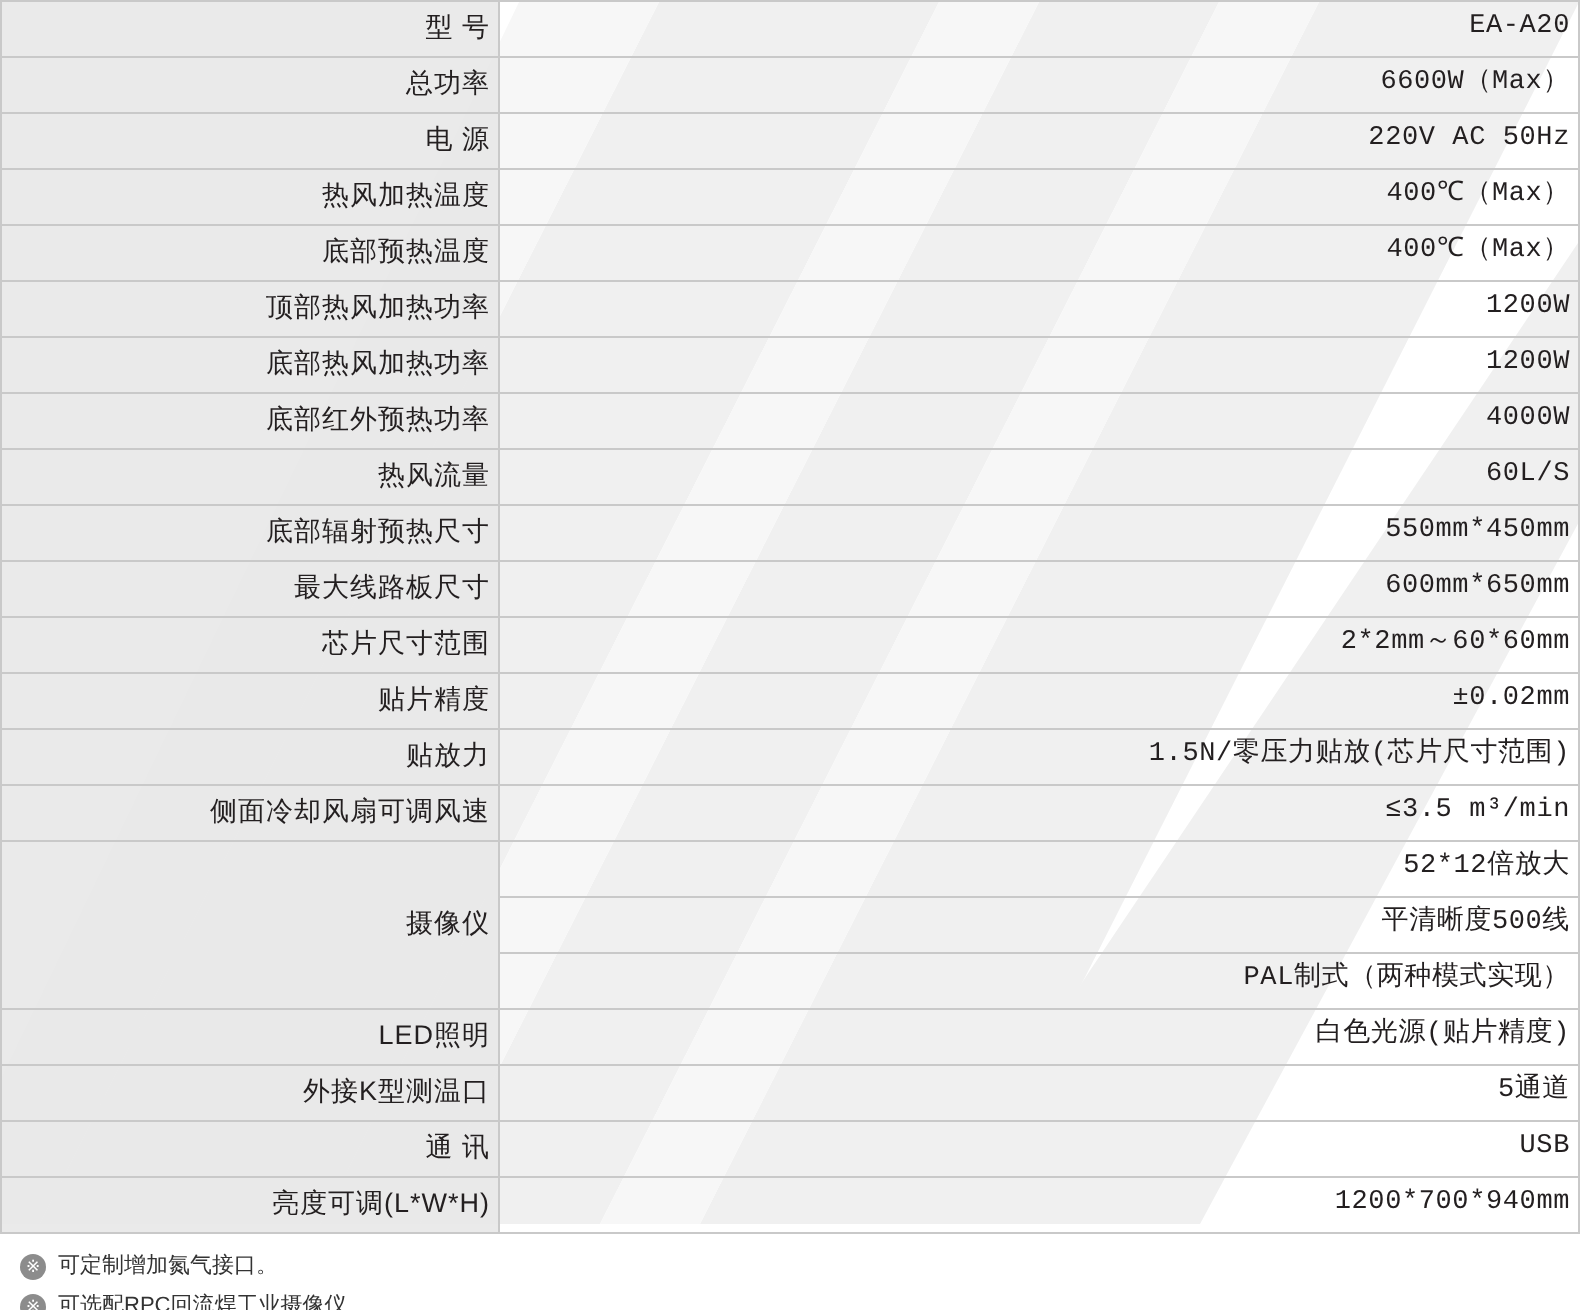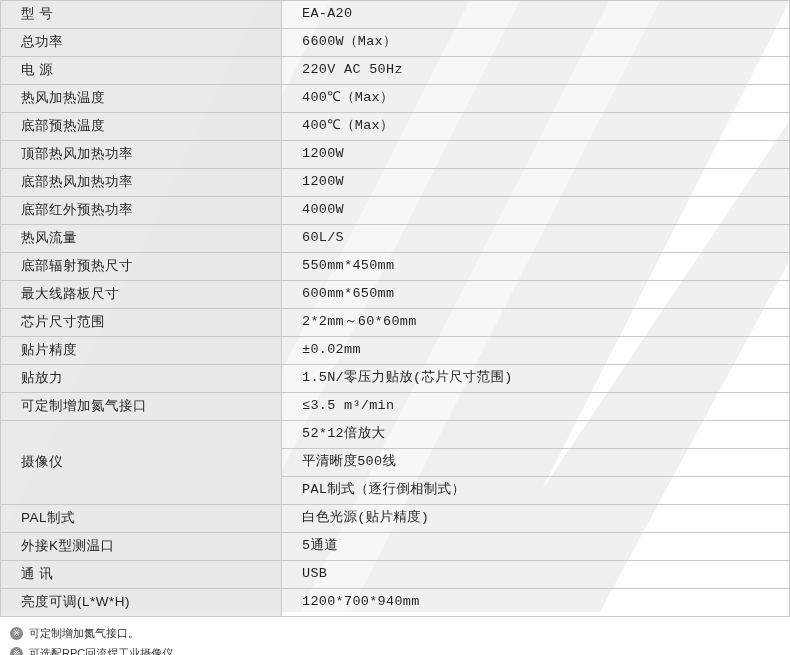--- a/index.html
+++ b/index.html
@@ -39,23 +39,23 @@
 
   table.spec {
     border-collapse: collapse;
     width: 790px;
     table-layout: fixed;
   }
   table.spec td {
     border: 1px solid #c9c9c9;
     height: 27px;
     font-size: 13.5px;
-    text-align: left;
+    text-align: right;
     vertical-align: middle;
-    padding: 0 20px;
+    padding: 0 4px;
     line-height: 1.25;
   }
   td.label {
     width: 240px;
     background: rgba(231,231,231,0.88);
     font-weight: normal;
     letter-spacing: 0.5px;
   }
   td.value {
     background: transparent;
@@ -174,37 +174,37 @@
       </tr>
       <tr>
         <td class="label">贴片精度</td>
         <td class="value">±0.02mm</td>
       </tr>
       <tr>
         <td class="label">贴放力</td>
         <td class="value">1.5N/零压力贴放(芯片尺寸范围)</td>
       </tr>
       <tr>
-        <td class="label">可定制增加氮气接口</td>
+        <td class="label">侧面冷却风扇可调风速</td>
         <td class="value">≤3.5 m³/min</td>
       </tr>
 
       <tr>
         <td class="label tall" rowspan="3">摄像仪</td>
         <td class="value">52*12倍放大</td>
       </tr>
       <tr>
         <td class="value">平清晰度500线</td>
       </tr>
       <tr>
-        <td class="value">PAL制式（逐行倒相制式）</td>
-      </tr>
-
-      <tr>
-        <td class="label">PAL制式</td>
+        <td class="value">PAL制式（两种模式实现）</td>
+      </tr>
+
+      <tr>
+        <td class="label">LED照明</td>
         <td class="value">白色光源(贴片精度)</td>
       </tr>
       <tr>
         <td class="label">外接K型测温口</td>
         <td class="value">5通道</td>
       </tr>
       <tr>
         <td class="label">通  讯</td>
         <td class="value">USB</td>
       </tr>

